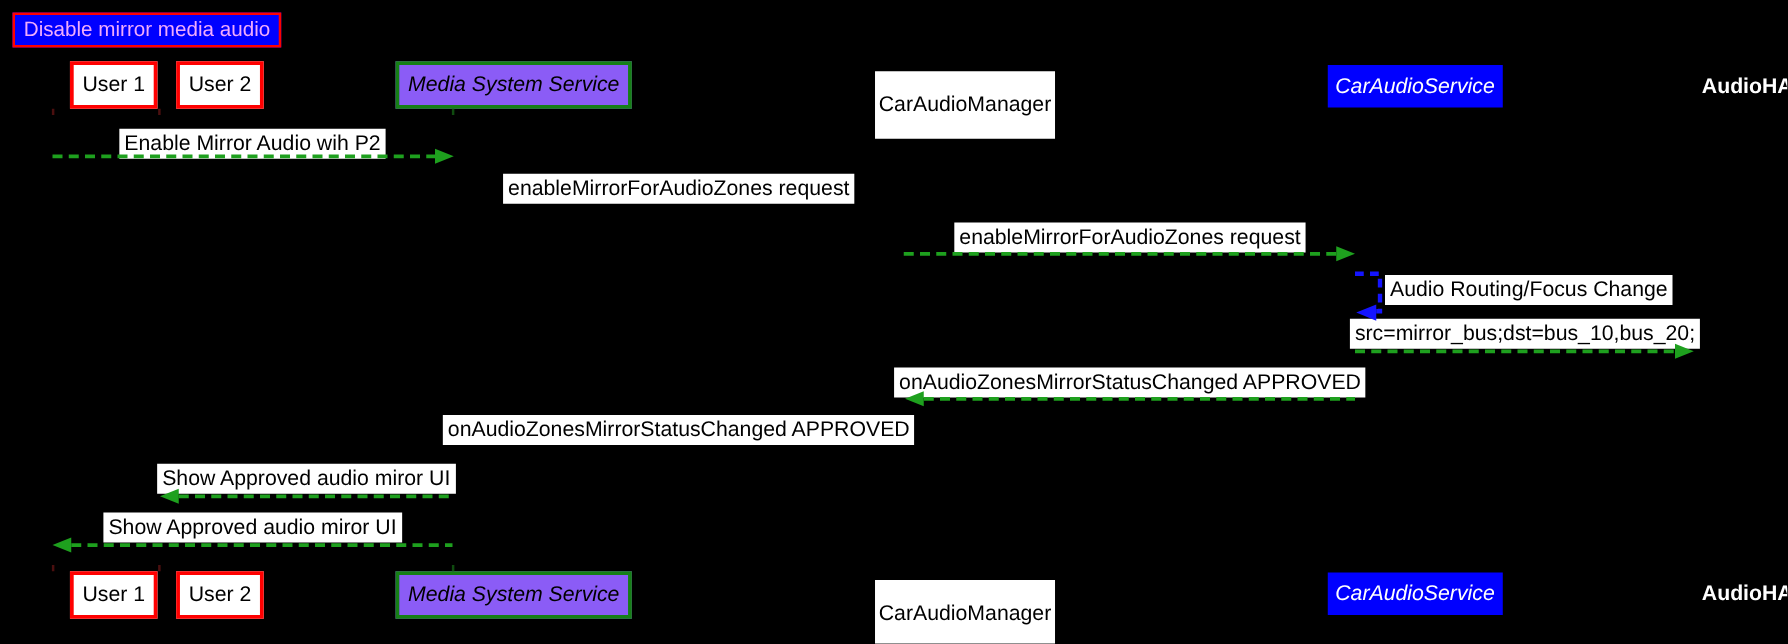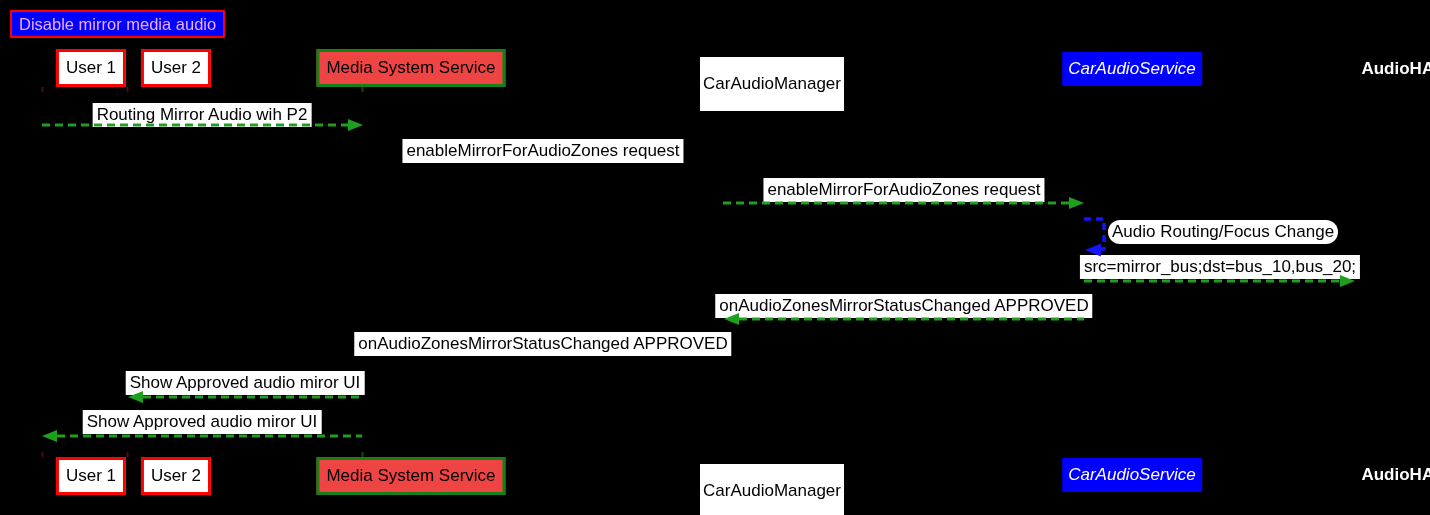--- a/index.html
+++ b/index.html
@@ -13,32 +13,32 @@
   .title-box{
     position:absolute;left:10px;top:10px;height:22px;
     background:var(--blue,#0000ff);border:2px solid var(--red-border,#ff0000);
     color:#f0abfc;font-size:16.5px;line-height:22px;padding:1px 7px;white-space:nowrap;
   }
   
   .p{position:absolute;transform:translateX(-50%);white-space:nowrap;text-align:center;
      font-size:17px;color:#000;margin-left:48px;}
   .red-box{background:#fff;border:3px solid var(--red-border,#ff0000);
            line-height:32px;padding:0 7px;}
-  .green-box{background:#ef4444;border:3px solid var(--green-border,#168016);
-           line-height:32px;padding:0 7px;}
+  .green-box{background:#8b5cf6;border:3px solid var(--green-border,#168016);
+           line-height:32px;padding:0 7px;font-style:italic;}
   .blue-box{background:var(--blue,#0000ff);color:#fff;line-height:24px;padding:5px 6px;font-style:italic;}
   .plain-label{background:#fff;line-height:22px;padding:16px 3px;}
   .text-only{color:#fff;line-height:22px;font-weight:bold;}
   
   .msg-label{
     position:absolute;transform:translateX(-50%);
     background:var(--label-bg,#fff);color:var(--label-text,#000);
     font-size:17px;line-height:22px;padding:1px 4px;white-space:nowrap;
   }
-  .msg-label.left-anchor{transform:none;border-radius:12px;}
+  .msg-label.left-anchor{transform:none;}
   
   .arrow-layer{position:absolute;left:0;top:0;}
   line.sig{stroke:var(--arrow,#1ea01e);stroke-width:3;stroke-dasharray:8 5;}
   polygon.sig-head{fill:var(--arrow,#1ea01e);stroke:none;}
   path.loop-path{stroke:var(--loop,#1414ff);stroke-width:3.5;stroke-dasharray:7 5;fill:none;}
   polygon.loop-head{fill:var(--loop,#1414ff);stroke:none;}
   rect.stub-red{fill:#4b0f0f;}
   rect.stub-green{fill:#0f4b0f;}
 </style>
 </head>
@@ -55,21 +55,21 @@
   <div class="p blue-box" style="left:1084px;top:52px">CarAudioService</div>
   <div class="p text-only" style="left:1355px;top:58px">AudioHAL</div>
 
   <div class="p red-box" style="left:43px;top:457px">User 1</div>
   <div class="p red-box" style="left:128px;top:457px">User 2</div>
   <div class="p green-box" style="left:363px;top:457px">Media System Service</div>
   <div class="p plain-label" style="left:724px;top:464px">CarAudioManager</div>
   <div class="p blue-box" style="left:1084px;top:458px">CarAudioService</div>
   <div class="p text-only" style="left:1355px;top:464px">AudioHAL</div>
 
-  <div class="msg-label" style="left:202px;top:103px">Routing Mirror Audio wih P2</div>
+  <div class="msg-label" style="left:202px;top:103px">Enable Mirror Audio wih P2</div>
   <div class="msg-label" style="left:543px;top:139px">enableMirrorForAudioZones request</div>
   <div class="msg-label" style="left:904px;top:178px">enableMirrorForAudioZones request</div>
   <div class="msg-label left-anchor" style="left:1108px;top:220px">Audio Routing/Focus Change</div>
   <div class="msg-label" style="left:1220px;top:255px">src=mirror_bus;dst=bus_10,bus_20;</div>
   <div class="msg-label" style="left:904px;top:294px">onAudioZonesMirrorStatusChanged APPROVED</div>
   <div class="msg-label" style="left:543px;top:332px">onAudioZonesMirrorStatusChanged APPROVED</div>
   <div class="msg-label" style="left:245px;top:371px">Show Approved audio miror UI</div>
   <div class="msg-label" style="left:202px;top:410px">Show Approved audio miror UI</div>
 
   <svg class="arrow-layer" width="1430" height="515">

